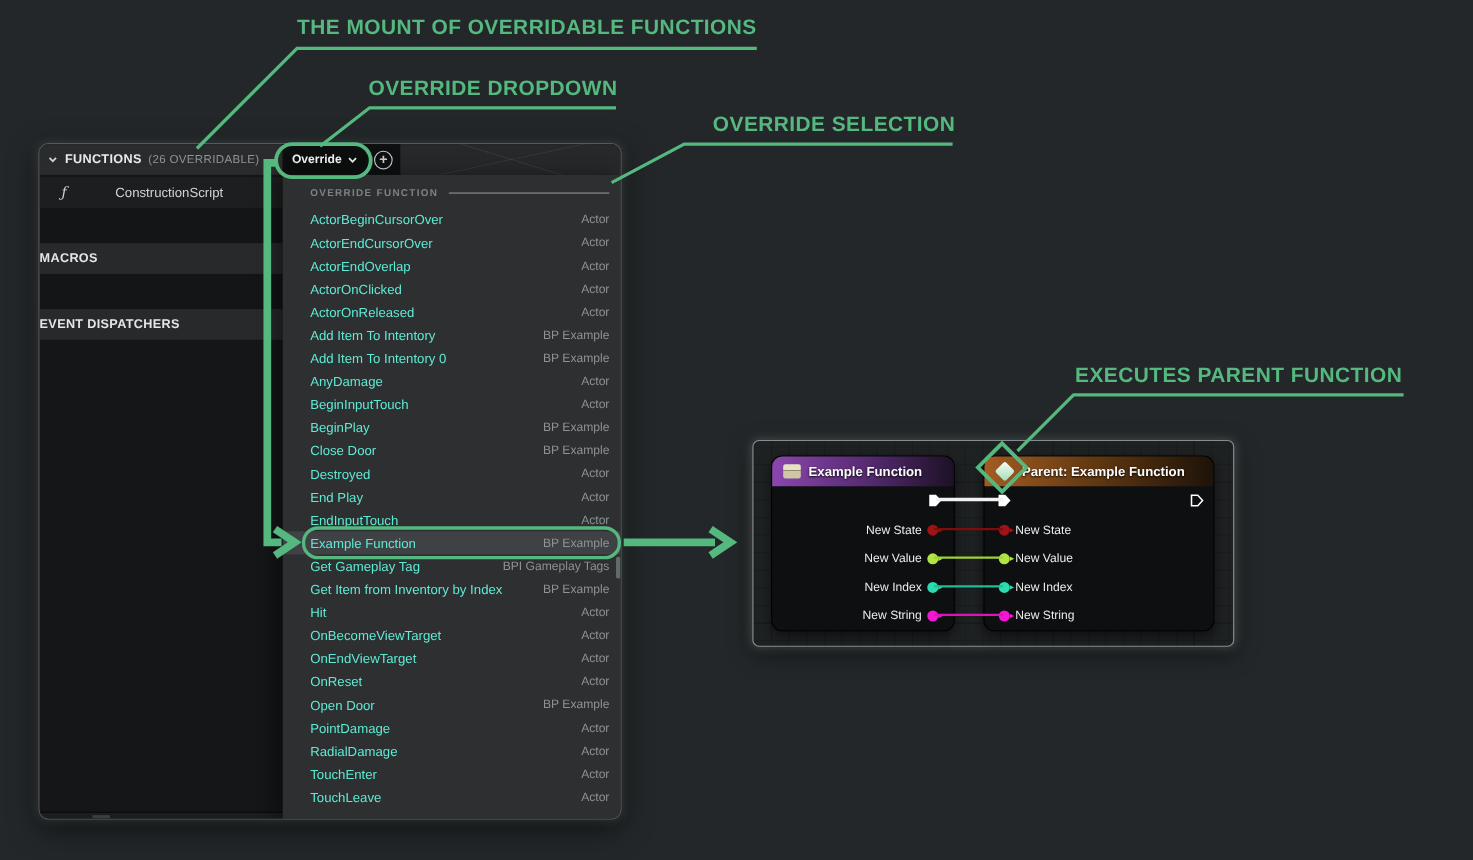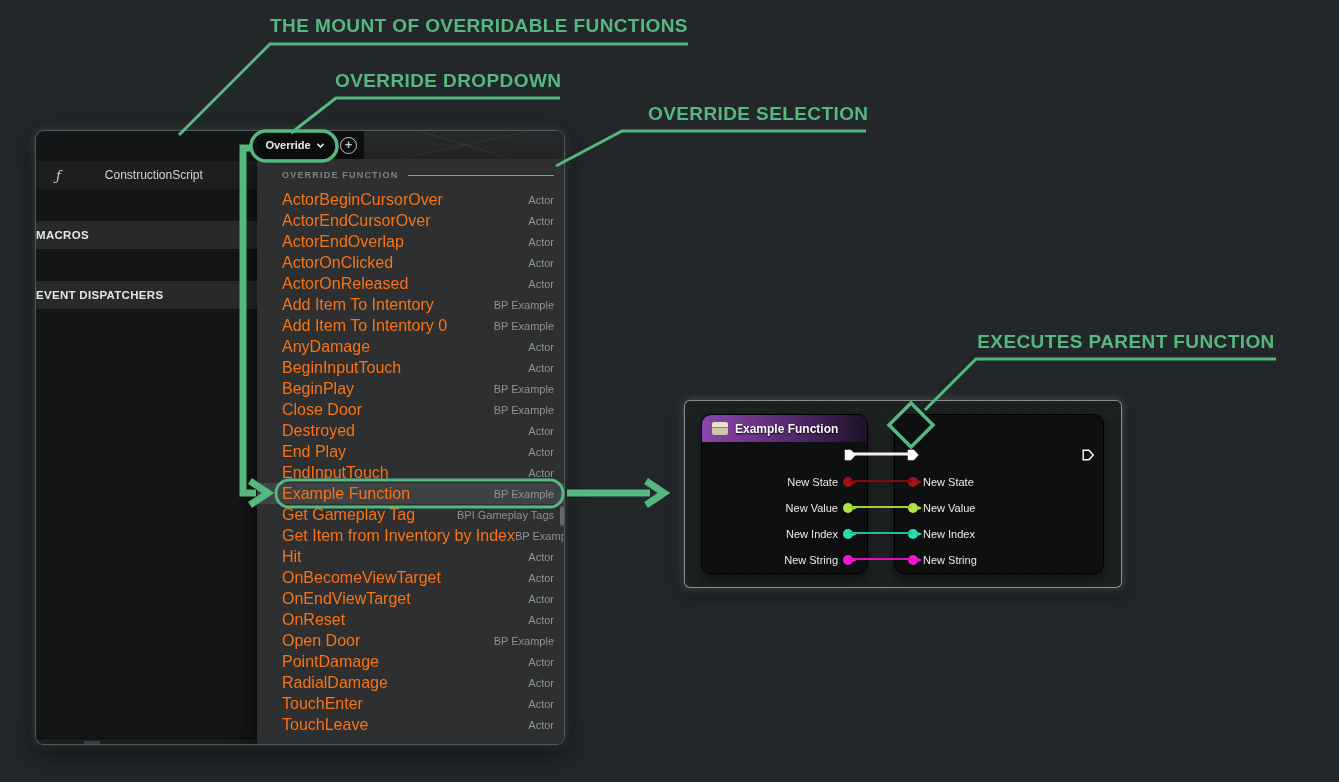--- a/index.html
+++ b/index.html
@@ -49,21 +49,21 @@
 
   
   #dropdown { left:221px; top:28px; width:309px; height:587px; background:#2d2f31;
     box-shadow:-8px 0 16px rgba(0,0,0,.4); }
   #dd-header { display:flex; align-items:center; padding:11px 12px 0 25px; gap:10px; }
   #dd-header-label { font-size:9px; font-weight:bold; letter-spacing:1.2px; color:#7d8284; white-space:nowrap; }
   #dd-header-line { flex:1; height:1px; background:#909496; }
   #dd-list { position:absolute; left:0; top:30px; width:309px; }
   .dd-row { height:21px; display:flex; align-items:center; padding:0 12px 0 25px; }
   .dd-row.selected { background:#3f4244; }
-  .dd-name { font-size:16px; color:#f97316; flex:1; white-space:nowrap; }
+  .dd-name { font-size:12px; color:#5eead4; flex:1; white-space:nowrap; }
   .dd-cat { font-size:11px; color:#8e9294; white-space:nowrap; }
   #dd-scrollthumb { left:303px; top:347px; width:4px; height:20px; background:#63686a; border-radius:2px; }
 
   
   #graph { left:684px; top:400px; width:438px; height:188px; border-radius:6px;
     background-color:#1f2223;
     background-image:
       linear-gradient(#1a1c1d 1px, transparent 1px),
       linear-gradient(90deg, #1a1c1d 1px, transparent 1px),
       linear-gradient(#121415 1px, transparent 1px),
@@ -98,20 +98,27 @@
 
   
   .anno-label { position:absolute; color:#55b87f; font-size:19px; font-weight:bold;
     letter-spacing:.4px; text-align:center; z-index:60; white-space:nowrap; }
   #anno-svg { position:absolute; left:0; top:0; z-index:55; pointer-events:none; }
 </style>
 </head>
 <body>
 
 <div id="panel" class="abs">
+  <div id="hdr-left" class="abs">
+    <svg class="chev" viewBox="0 0 10 10">
+      <polyline points="2,3.5 5,6.5 8,3.5" fill="none" stroke="#cfd2d3" stroke-width="1.6"></polyline>
+      </svg>
+    <span class="hdr-title">FUNCTIONS</span>
+    <span class="hdr-count">(26 OVERRIDABLE)</span>
+  </div>
   <div id="hdr-mid" class="abs"></div>
   <div id="hdr-right" class="abs"></div>
   <div id="override-btn" class="abs">
     <span>Override</span>
     <svg width="9" height="9" viewBox="0 0 10 10">
       <polyline points="1.5,3 5,6.8 8.5,3" fill="none" stroke="#efefef" stroke-width="1.7"></polyline>
       </svg>
   </div>
   <div id="plus-btn" class="abs">+</div>
 
@@ -266,20 +273,24 @@
       <div class="pin-row out" style="top: 109px;">
         <span class="pin-label">New Index</span>
         <span class="pin-dot" style="background: rgb(44, 220, 174); color: rgb(44, 220, 174);"></span>
       </div>
       <div class="pin-row out" style="top: 135px;">
         <span class="pin-label">New String</span>
         <span class="pin-dot" style="background: rgb(242, 23, 210); color: rgb(242, 23, 210);"></span>
       </div>
     </div>
   <div id="node-b" class="node">
+    <div class="node-header">
+      <span class="diamond-icon"></span>
+      <span class="node-title">Parent: Example Function</span>
+    </div>
     <svg class="exec-pin" style="left:11px; top:33px;" viewBox="0 0 16 16">
       <path d="M2 2 L9 2 L14.5 8 L9 14 L2 14 Z" fill="#ffffff"></path>
       </svg>
     <svg class="exec-pin" style="right:8px; top:33px;" viewBox="0 0 16 16">
       <path d="M2.5 2.5 L9 2.5 L14 8 L9 13.5 L2.5 13.5 Z" fill="none" stroke="#ffffff" stroke-width="1.6"></path>
       </svg>
     <div></div>
   <div class="pin-row in" style="top: 57px;">
         <span class="pin-dot" style="background: rgb(161, 18, 20); color: rgb(161, 18, 20);"></span>
         <span class="pin-label">New State</span>

